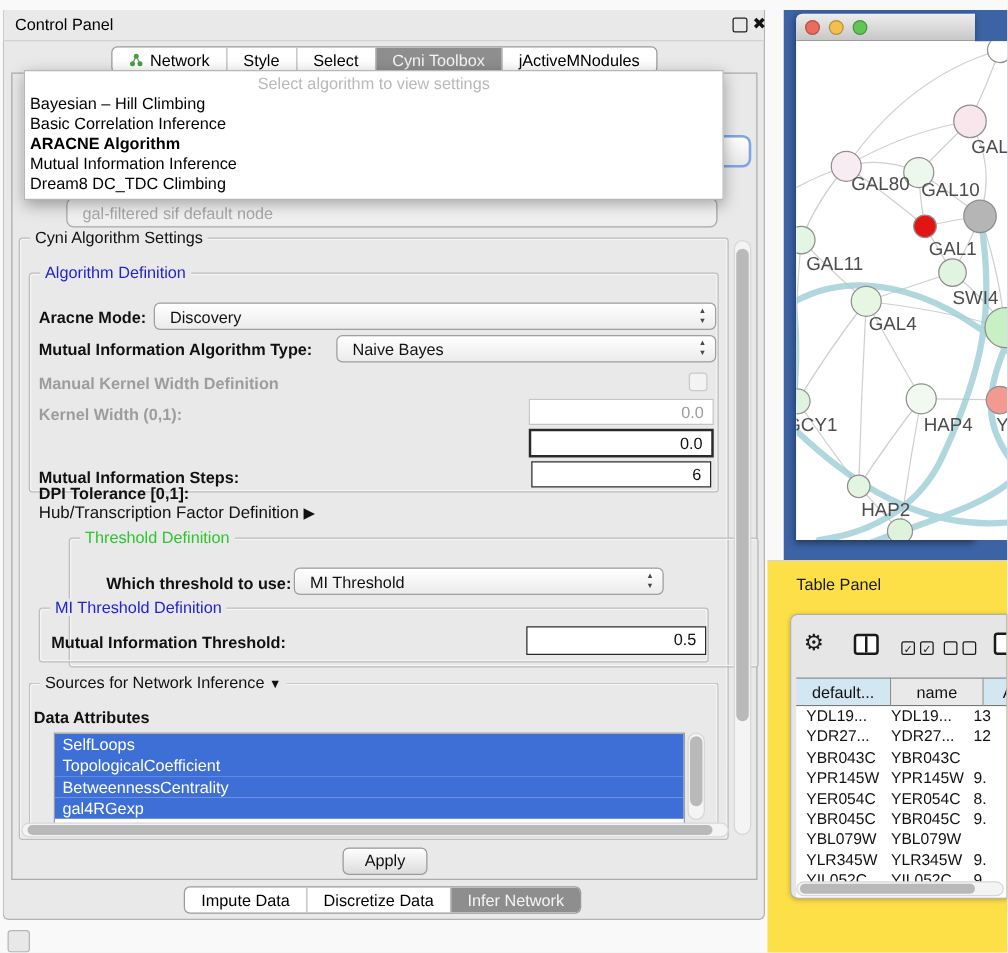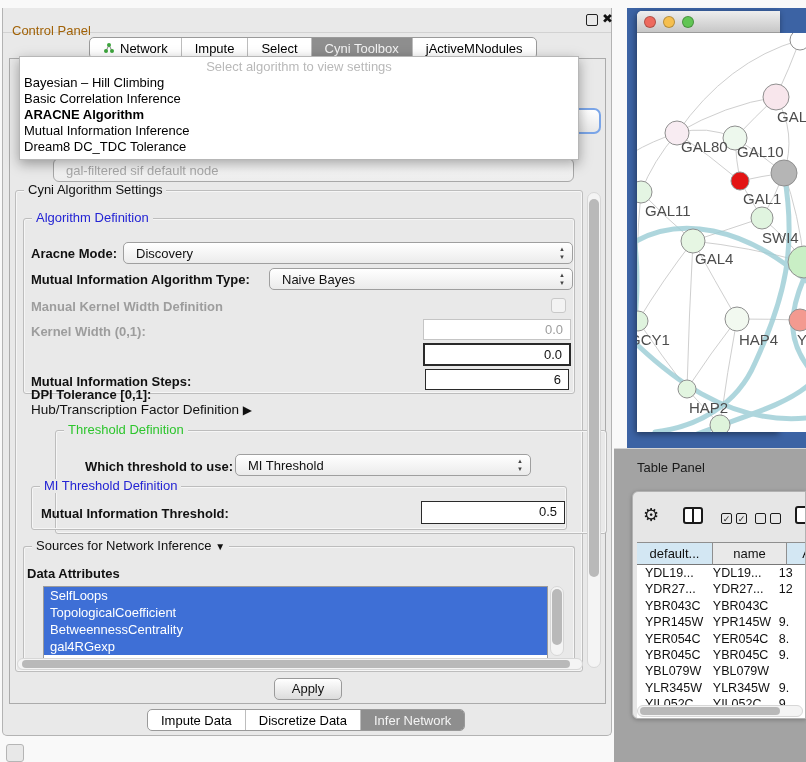--- a/index.html
+++ b/index.html
@@ -3,21 +3,21 @@
 <meta charset="utf-8">
 <style>
   html,body{margin:0;padding:0;background:#f9f9f9;}
   .page{position:relative;width:806px;height:762px;overflow:hidden;
         font-family:"Liberation Sans","DejaVu Sans",sans-serif;color:#111;}
   
   .cp{position:absolute;left:2px;top:8px;width:610px;height:728px;background:#e9e9e9;
       border:1px solid #b3b3b3;border-top:none;border-radius:0 0 5px 5px;box-sizing:border-box;}
   .cp-titlebar{position:absolute;left:0;top:0;width:100%;height:24px;background:#e9e9e9;
       border-bottom:1px solid #d2d2d2;}
-  .cp-title{position:absolute;left:9px;top:15px;font-size:13px;color:#a16207;}
+  .cp-title{position:absolute;left:9px;top:4px;font-size:13px;color:#000000;}
   .win-float{position:absolute;left:583px;top:6px;width:10px;height:10px;border:1.5px solid #222;border-radius:2px;}
   .win-close{position:absolute;left:599px;top:3px;font-size:13px;font-weight:bold;color:#111;}
   
   .seg{position:absolute;display:flex;background:#fff;border:1px solid #9a9a9a;border-radius:5px;
        overflow:hidden;font-size:13px;height:22px;box-sizing:border-box;}
   .seg-item{display:flex;align-items:center;gap:5px;padding:0 13px;border-right:1px solid #bdbdbd;
        color:#000;white-space:nowrap;}
   .seg-item:last-child{border-right:none;}
   .seg-item.selected{background:#8e8e8e;color:#f4f4f4;}
   .net-icon{display:inline-block;width:12px;height:12px;}
@@ -68,21 +68,21 @@
        background:linear-gradient(#fff,#e8e8e8);border:2px solid #7aa5e8;border-radius:7px;box-sizing:border-box;}
   
   .desktop{position:absolute;left:627px;top:8px;width:179px;height:440px;background:#3c63a4;}
   .macwin{position:absolute;left:10px;top:3px;width:143px;height:421px;background:#fff;
        border-radius:5px 0 0 0;box-shadow:-1px 2px 6px rgba(0,0,0,.45);}
   .mactitle{position:absolute;left:0;top:0;width:100%;height:22px;border-radius:5px 0 0 0;
        background:linear-gradient(#eeeeee,#c7c7c7);border-bottom:1px solid #9c9c9c;box-sizing:border-box;}
   .light{position:absolute;top:5px;width:12px;height:12px;border-radius:50%;box-sizing:border-box;border:1px solid rgba(0,0,0,.25);}
   .canvas{position:absolute;left:0;top:22px;width:169px;height:399px;background:#fff;overflow:hidden;}
   
-  .right-lower{position:absolute;left:614px;top:448px;width:192px;height:314px;background:#a3a3a3;border-top:1px solid #d4d4d4;}
+  .right-lower{position:absolute;left:614px;top:448px;width:192px;height:314px;background:#fde047;border-top:1px solid #d4d4d4;}
   .tp-title{position:absolute;left:23px;top:11px;font-size:13px;color:#1a1a1a;}
   .twin{position:absolute;left:18px;top:42px;width:174px;height:228px;background:#e6e6e6;
        border:1px solid #b2b2b2;border-radius:6px 0 0 6px;box-shadow:0 1px 4px rgba(0,0,0,.25);
        overflow:hidden;box-sizing:border-box;}
   .gear{position:absolute;left:10px;top:12px;font-size:18px;color:#1a1a1a;}
   .colicon{position:absolute;left:50px;top:15px;width:20px;height:17px;background:#fff;
        border:2px solid #1a1a1a;border-radius:3px;box-sizing:border-box;}
   .colicon:after{content:"";position:absolute;left:7px;top:0;width:2px;height:13px;background:#1a1a1a;}
   .cbpair{position:absolute;top:21px;display:flex;gap:4px;}
   .cb{width:11px;height:11px;border:1.5px solid #1a1a1a;border-radius:2px;font-size:9px;line-height:10px;
@@ -116,21 +116,21 @@
           <span class="net-icon"><svg width="12" height="12">
               <line x1="3" y1="9" x2="6" y2="3" stroke="#7f7f7f"></line>
               <line x1="6" y1="3" x2="9" y2="9" stroke="#7f7f7f"></line>
               <circle cx="6" cy="3" r="2" fill="#3da53d"></circle>
               <circle cx="3" cy="9" r="2" fill="#3da53d"></circle>
               <circle cx="9" cy="9" r="2" fill="#3da53d"></circle>
             </svg></span>
           <span>Network</span>
         </div>
         <div class="seg-item">
-          <span>Impute</span>
+          <span>Style</span>
         </div>
         <div class="seg-item">
           <span>Select</span>
         </div>
         <div class="seg-item selected">
           <span>Cyni Toolbox</span>
         </div>
         <div class="seg-item">
           <span>jActiveMNodules</span>
         </div>
@@ -141,21 +141,21 @@
     <div class="ghost-combo">gal-filtered sif default node</div>
     <div class="focus-combo"></div>
 
     <div class="popup">
       <div class="popup-prompt">Select algorithm to view settings</div>
       <div>
           <div class="popup-item">Bayesian – Hill Climbing</div>
           <div class="popup-item">Basic Correlation Inference</div>
           <div class="popup-item sel">ARACNE Algorithm</div>
           <div class="popup-item">Mutual Information Inference</div>
-          <div class="popup-item">Dream8 DC_TDC Tolerance</div>
+          <div class="popup-item">Dream8 DC_TDC Climbing</div>
         </div>
     </div>
 
     <div class="group" style="left:12px;top:182px;width:568px;height:482px;">
       <span class="gtitle">Cyni Algorithm Settings</span>
     </div>
 
     <div class="group" style="left:20px;top:210px;width:552px;height:176px;">
       <span class="gtitle blue">Algorithm Definition</span>
     </div>

